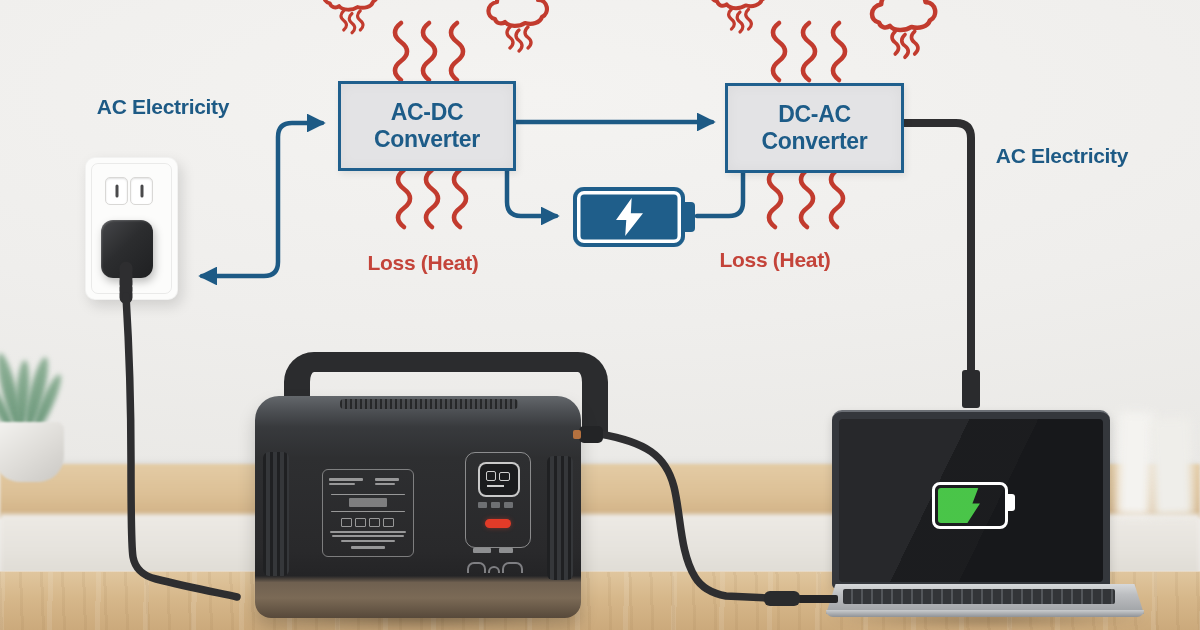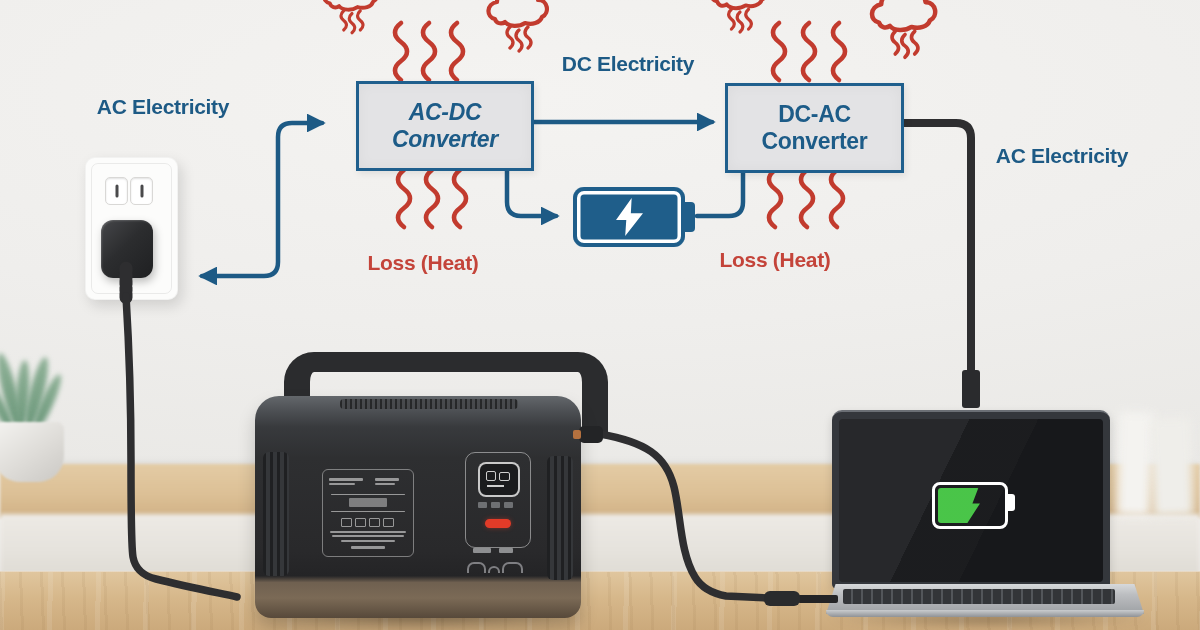--- a/index.html
+++ b/index.html
@@ -264,26 +264,25 @@
       <path d="M600,434 C645,442 666,455 674,487 C681,515 680,553 695,577 Q704,592 726,596 L768,598" stroke-width="7.5"></path>
     </g>
     <rect x="962" y="370" width="18" height="38" rx="3" fill="#2a2b2d"></rect>
     <rect x="579" y="426" width="24" height="17" rx="5" fill="#232426"></rect>
     <rect x="573" y="430" width="8" height="9" rx="2" fill="#b4713f"></rect>
     <rect x="798" y="595" width="40" height="8" rx="2" fill="#242426"></rect>
     <rect x="764" y="591" width="36" height="15" rx="6" fill="#2a2b2d"></rect>
   </svg>
 
   <div class="abs dlabel" style="left:88px;top:95px;">AC Electricity</div>
-  <div class="abs dlabel" style="left:553px;top:52px;">DC Electricity</div>
   <div class="abs dlabel" style="left:987px;top:144px;">AC Electricity</div>
   <div class="abs dlabel red" style="left:348px;top:251px;">Loss (Heat)</div>
   <div class="abs dlabel red" style="left:700px;top:248px;">Loss (Heat)</div>
 
-  <div class="abs conv" style="left:356px;top:81px;width:172px;height:84px;font-style:italic;">
+  <div class="abs conv" style="left:338px;top:81px;width:172px;height:84px;">
     <span>AC-DC</span>
     <span>Converter</span>
   </div>
   <div class="abs conv" style="left:725px;top:83px;width:173px;height:84px;">
     <span>DC-AC</span>
     <span>Converter</span>
   </div>
 
   <div class="abs dbatt">
     <div class="bolt"></div>

